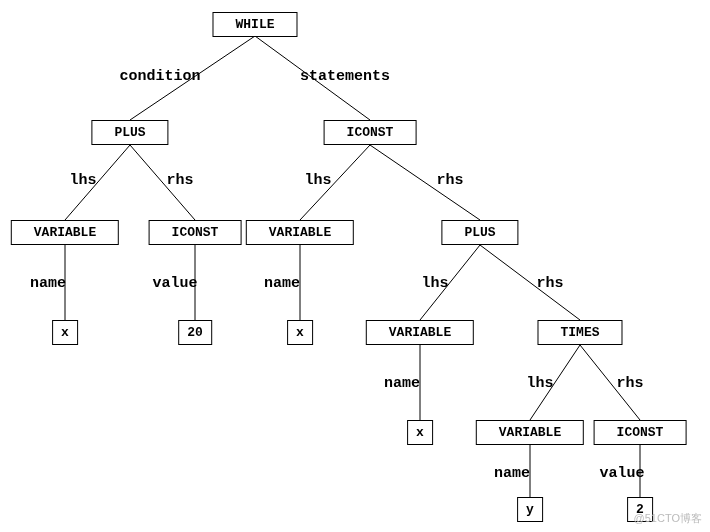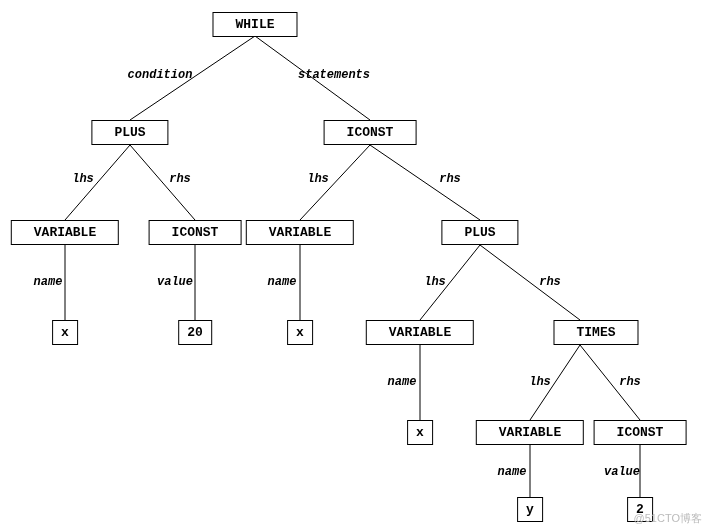--- a/index.html
+++ b/index.html
@@ -1,19 +1,19 @@
 <!DOCTYPE html>
 <html><head>
 <meta charset="utf-8">
 <style>
   body { margin: 0; font-family: "Courier New", monospace; background: #fff; width: 710px; height: 532px; position: relative; }
   svg { position: absolute; top: 0; left: 0; }
   .node { position: absolute; border: 1px solid #000; background: #fff; padding: 4px 22px; font-weight: bold; font-size: 13px; white-space: nowrap; transform: translate(-50%, 0); }
   .leaf { padding: 4px 8px; font-size: 13px; }
-  .edge-label { position: absolute; font-style: italic; font-weight: bold; font-size: 12px; white-space: nowrap; transform: translate(-50%, 0); }
+  .edge-label { position: absolute; font-weight: bold; font-size: 15px; white-space: nowrap; transform: translate(-50%, 0); }
   .watermark { position: absolute; right: 8px; bottom: 6px; color: #bbb; font-size: 11px; font-family: sans-serif; }
 </style>
 </head>
 <body>
 
 <svg width="710" height="532">
   <g stroke="#000" stroke-width="1" fill="none">
 
     <line x1="255" y1="36" x2="130" y2="120"></line>
     <line x1="255" y1="36" x2="370" y2="120"></line>
@@ -40,21 +40,21 @@
 
     <line x1="530" y1="445" x2="530" y2="500"></line>
 
     <line x1="640" y1="445" x2="640" y2="500"></line>
   </g>
 </svg>
 
 <div class="node" style="left:255px; top:12px;">WHILE</div>
 
 <div class="edge-label" style="left:160px; top:68px;">condition</div>
-<div class="edge-label" style="left:334px; top:68px;">statements</div>
+<div class="edge-label" style="left:345px; top:68px;">statements</div>
 
 <div class="node" style="left:130px; top:120px;">PLUS</div>
 <div class="node" style="left:370px; top:120px;">ICONST</div>
 
 <div class="edge-label" style="left:83px; top:172px;">lhs</div>
 <div class="edge-label" style="left:180px; top:172px;">rhs</div>
 <div class="edge-label" style="left:318px; top:172px;">lhs</div>
 <div class="edge-label" style="left:450px; top:172px;">rhs</div>
 
 <div class="node" style="left:65px; top:220px;">VARIABLE</div>
@@ -65,21 +65,21 @@
 <div class="edge-label" style="left:48px;  top:275px;">name</div>
 <div class="edge-label" style="left:175px; top:275px;">value</div>
 <div class="edge-label" style="left:282px; top:275px;">name</div>
 <div class="edge-label" style="left:435px; top:275px;">lhs</div>
 <div class="edge-label" style="left:550px; top:275px;">rhs</div>
 
 <div class="node leaf" style="left:65px;  top:320px;">x</div>
 <div class="node leaf" style="left:195px; top:320px;">20</div>
 <div class="node leaf" style="left:300px; top:320px;">x</div>
 <div class="node" style="left:420px; top:320px;">VARIABLE</div>
-<div class="node" style="left:580px; top:320px;margin-left:16px;">TIMES</div>
+<div class="node" style="left:580px; top:320px;">TIMES</div>
 
 <div class="edge-label" style="left:402px; top:375px;">name</div>
 <div class="edge-label" style="left:540px; top:375px;">lhs</div>
 <div class="edge-label" style="left:630px; top:375px;">rhs</div>
 
 <div class="node leaf" style="left:420px; top:420px;">x</div>
 <div class="node" style="left:530px; top:420px;">VARIABLE</div>
 <div class="node" style="left:640px; top:420px;">ICONST</div>
 
 <div class="edge-label" style="left:512px; top:465px;">name</div>

